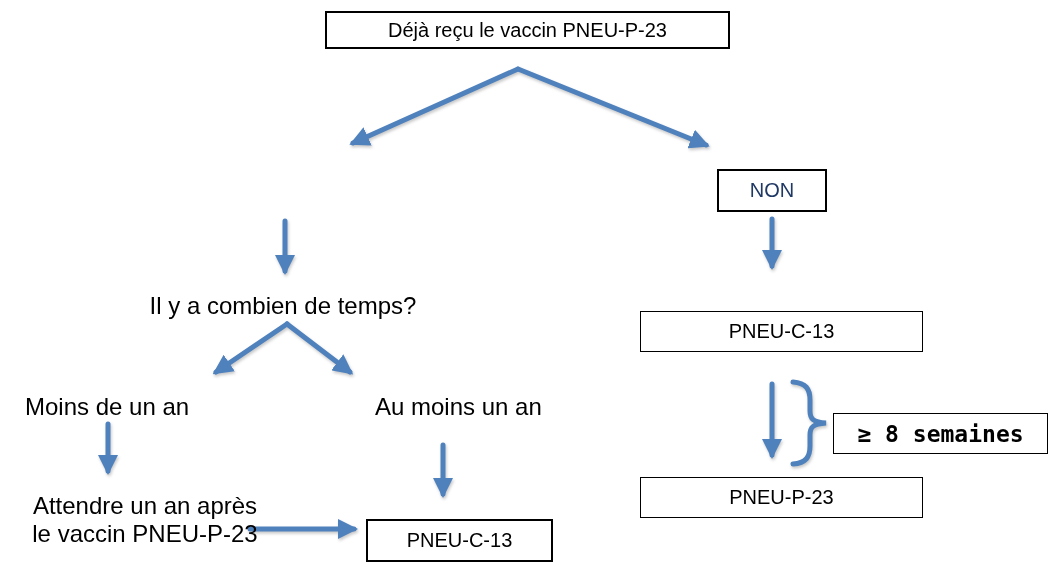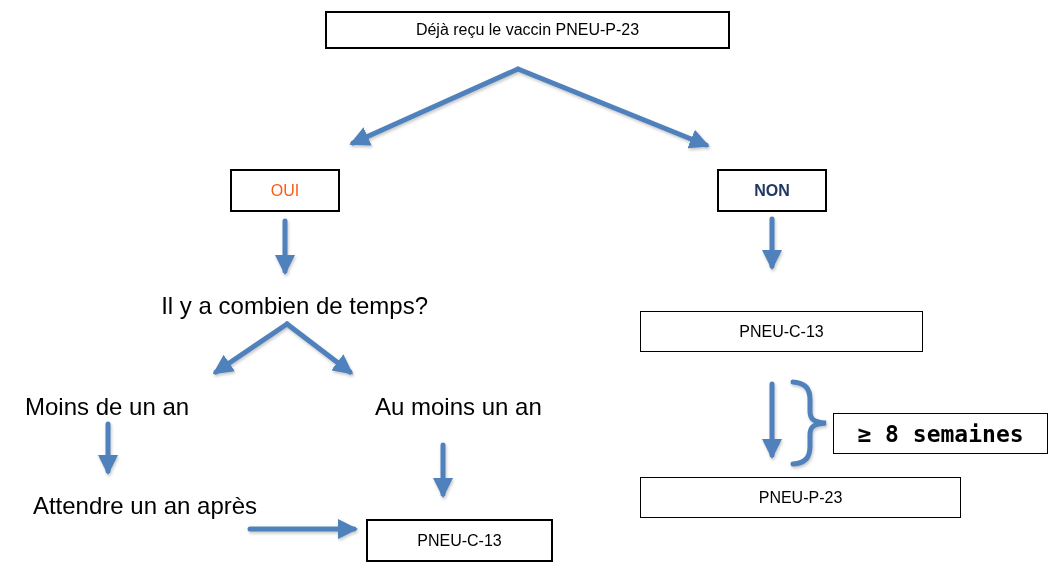--- a/index.html
+++ b/index.html
@@ -14,21 +14,21 @@
     position:absolute;left:0;top:0;width:1052px;height:571px;
     pointer-events:none;
     filter:drop-shadow(1.5px 2px 1.5px rgba(130,130,130,0.45));
   }
   .box{
     position:absolute;
     background:#fff;
     border:2px solid #000;
     box-sizing:border-box;
     display:flex;align-items:center;justify-content:center;
-    font-size:16px;color:#000;
+    font-size:20px;color:#000;
     white-space:nowrap;
   }
   .thinborder{border-width:1.5px;}
   .label{
     position:absolute;
     font-size:24px;color:#000;
     white-space:nowrap;
   }
   #oui-box{color:#FA5B17;}
   #non-box{color:#1F3864;}
@@ -69,35 +69,35 @@
 
       <line x1="772" y1="384" x2="772" y2="455" marker-end="url(#ah)"></line>
 
       <path d="M793,382 C806,383 810,389 810,400 L810,411 C810,419 813,422 826,423
                C813,424 810,427 810,435 L810,446 C810,457 806,463 793,464"></path>
     </g>
   </svg>
 
   <div class="box" id="root-box" style="left:325px;top:11px;width:405px;height:38px;">Déjà reçu le vaccin PNEU-P-23</div>
 
-  <div class="box" id="oui-box" style="left:230px;top:169px;width:110px;height:43px;">OUI</div>
 
-  <div class="box" id="non-box" style="left:717px;top:169px;width:110px;height:43px;font-weight:bold;">NON</div>
+  <div class="box" id="non-box" style="left:717px;top:169px;width:110px;height:43px;">NON</div>
 
   <div class="box thinborder" style="left:640px;top:311px;width:283px;height:41px;">PNEU-C-13</div>
 
   <div class="box thinborder" id="interval-box" style="left:833px;top:413px;width:215px;height:41px;font-weight:bold;">≥ 8 semaines</div>
 
-  <div class="box thinborder" style="left:640px;top:477px;width:321px;height:41px;">PNEU-P-23</div>
+  <div class="box thinborder" style="left:640px;top:477px;width:283px;height:41px;">PNEU-P-23</div>
 
   <div class="box" style="left:366px;top:519px;width:187px;height:43px;">PNEU-C-13</div>
 
-  <div class="label" style="left:138px;top:292px;width:290px;text-align:right;">Il y a combien de temps?</div>
+  <div class="label" style="left:138px;top:292px;width:290px;text-align:center;">Il y a combien de temps?</div>
 
   <div class="label" style="left:25px;top:393px;">Moins de un an</div>
 
   <div class="label" style="left:375px;top:393px;">Au moins un an</div>
 
   <div class="label" id="wait-note" style="left:4px;top:492px;width:232px;margin-left:25px;">
     <span>Attendre un an après</span><br>
+    <span>le vaccin PNEU-P-23</span>
   </div>
 
 </div>
 
 </body></html>

